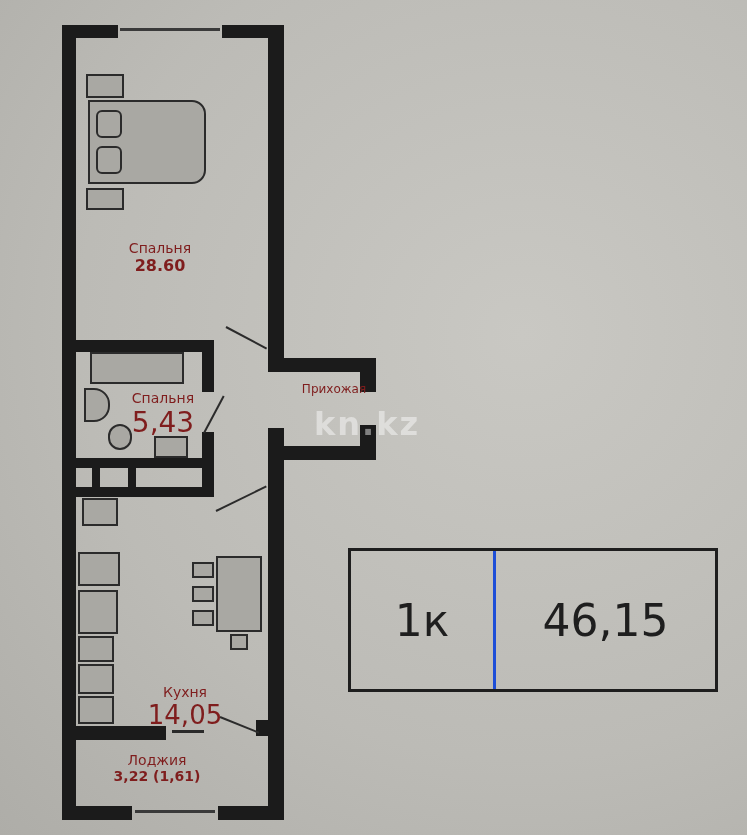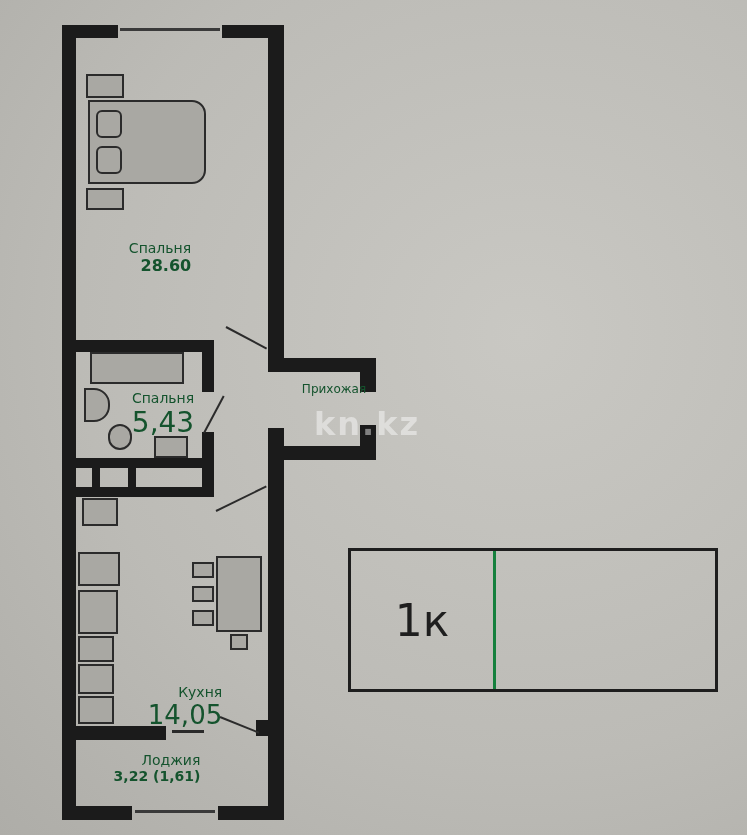--- a/index.html
+++ b/index.html
@@ -11,36 +11,36 @@
   }
   .paper {
     position:absolute; left:0; top:0; width:747px; height:835px;
     background:
       radial-gradient(ellipse at 70% 40%, #c9c8c3 0%, #bcbbb6 60%, #aeada8 100%);
   }
   .wall { position:absolute; background:#1b1b1b; }
   .thin { position:absolute; background:#2a2a2a; }
   .window { position:absolute; height:3px; background:#3a3a3a; }
   .label {
-    position:absolute; text-align:right; color:#14532d;
+    position:absolute; text-align:center; color:#7f1d1d;
     transform:translateX(-50%); white-space:nowrap;
   }
   .label .name { font-size:14px; display:block; }
   .label .area { font-size:16px; display:block; }
   .furn { position:absolute; border:2px solid #2b2b2b; background:#a9a8a3; box-sizing:border-box; }
   .door-swing { position:absolute; height:2px; background:#2b2b2b; transform-origin:left center; }
   .summary {
     position:absolute; left:348px; top:548px; width:370px; height:144px;
     border:3px solid #1e1e1e; box-sizing:border-box; display:flex;
   }
   .summary .cell {
     display:flex; align-items:center; justify-content:center;
     font-family:"DejaVu Sans", sans-serif; color:#1e1e1e; font-size:44px;
   }
-  .summary .rooms { width:142px; border-right:3px solid #15803d; }
+  .summary .rooms { width:142px; border-right:3px solid #1d4ed8; }
   .summary .total { flex:1; }
   .watermark {
     position:absolute; left:290px; top:405px; font-size:32px; font-weight:bold;
     color:rgba(255,255,255,0.45); letter-spacing:2px;margin-left:24px;
   }
 </style>
 </head>
 <body>
 
 <div class="paper"></div>
@@ -118,13 +118,14 @@
 </div>
 <div class="label" style="left:157px;top:752px;">
   <span class="name">Лоджия</span>
   <span class="area" style="font-size:14px;font-weight:bold;">3,22 (1,61)</span>
 </div>
 
 <div class="watermark">kn.kz</div>
 
 <div class="summary">
   <div class="cell rooms">1к</div>
+  <div class="cell total">46,15</div>
 </div>
 
 </body></html>

